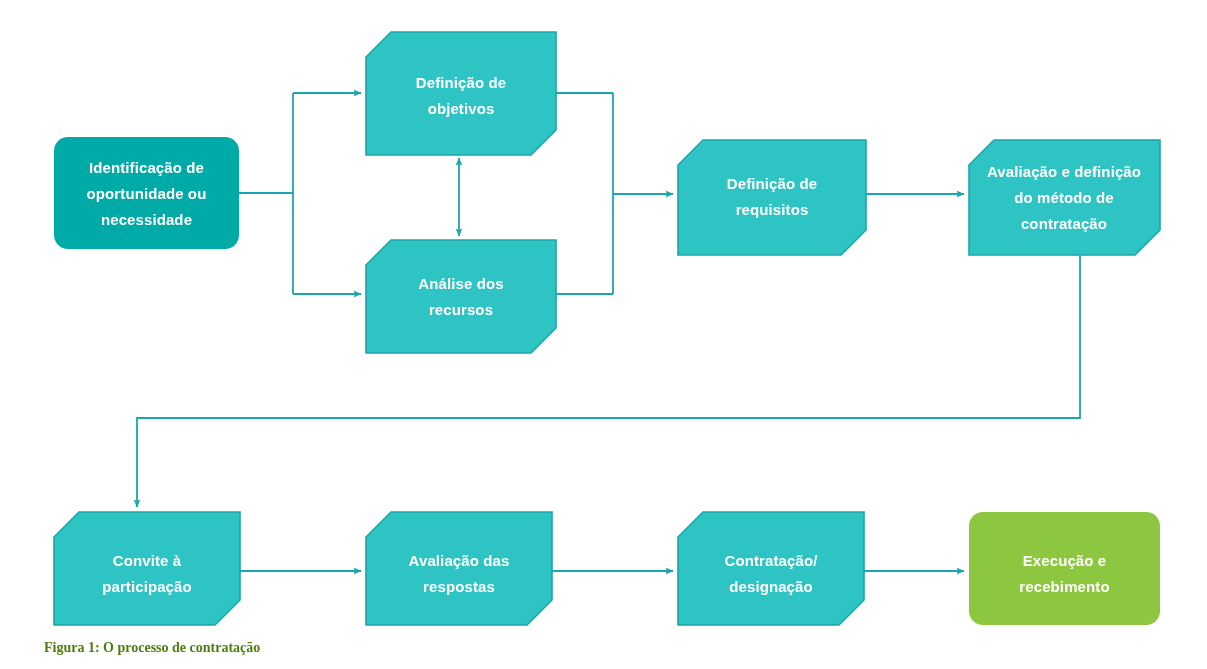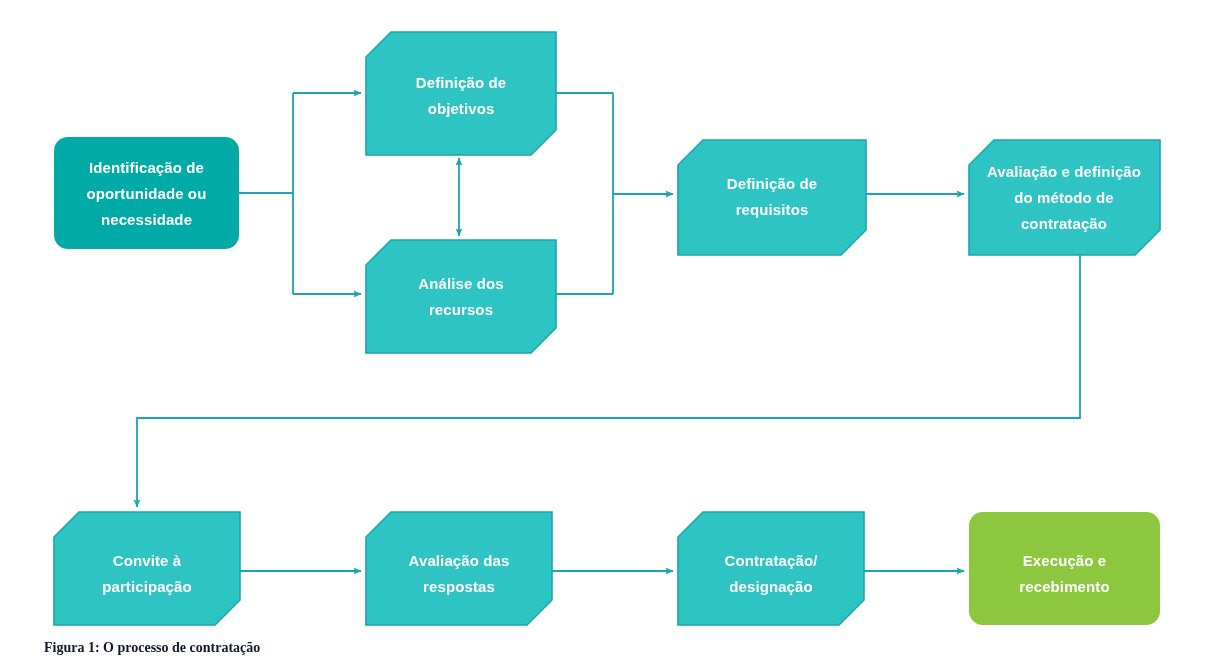--- a/index.html
+++ b/index.html
@@ -33,21 +33,21 @@
     text-anchor: middle;
     letter-spacing: 0.1px;
   }
   .caption {
     position: absolute;
     left: 44px;
     top: 640px;
     font-family: "Liberation Serif", serif;
     font-weight: bold;
     font-size: 14px;
-    color: #0f172a;
+    color: #4d7c0f;
     white-space: nowrap;
   }
 </style>
 </head>
 <body>
 
 <div id="canvas">
 
   <svg class="flow" viewBox="0 0 1207 669">
     <defs>

